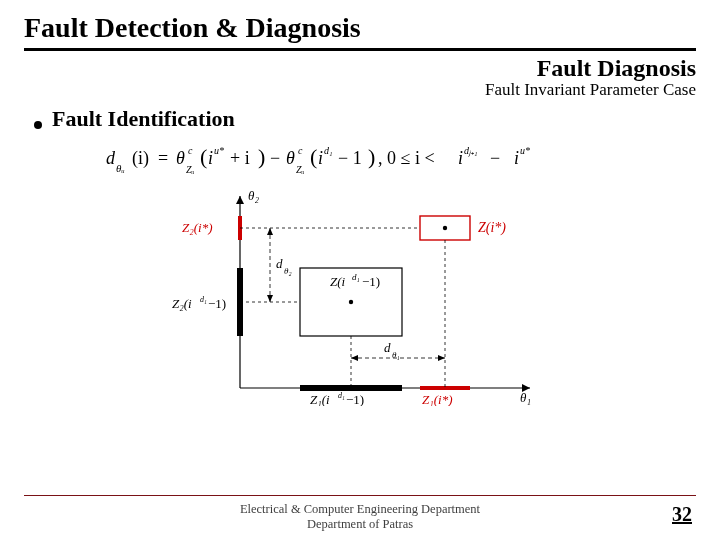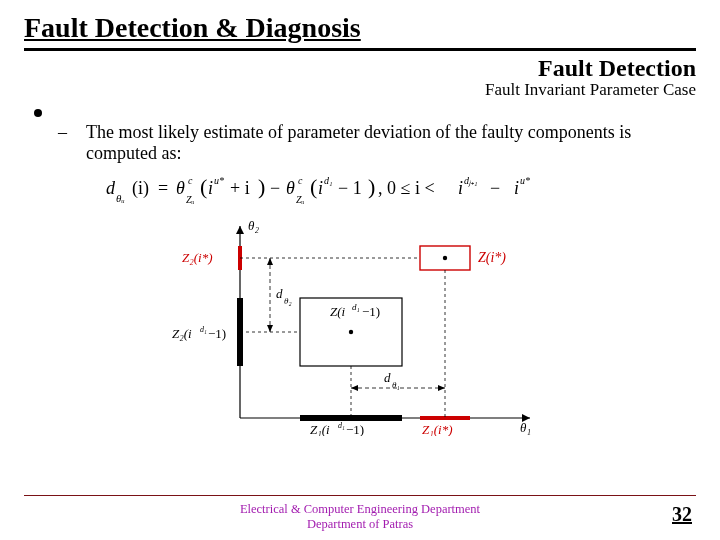--- a/index.html
+++ b/index.html
@@ -15,21 +15,20 @@
     width: 100%;
     height: 100%;
     padding: 12px 24px 0 24px;
     position: relative;
   }
   .title {
     font-size: 28px;
     font-weight: bold;
     color: #000;
     padding-bottom: 4px;
-    text-decoration: underline;
   }
   .title-rule {
     border: none;
     border-top: 3px solid #000;
     margin-bottom: 4px;
   }
   .subtitle-block {
     text-align: right;
     margin-bottom: 2px;
   }
@@ -72,48 +71,46 @@
     position: absolute;
     left: 24px; right: 24px; bottom: 44px;
     border: none;
     border-top: 1.5px solid #7a1216;
   }
   .footer {
     position: absolute;
     left: 0; right: 0; bottom: 8px;
     text-align: center;
     font-size: 12.5px;
-    color: #a21caf;
+    color: #404040;
   }
   .pagenum {
     position: absolute;
     right: 28px; bottom: 14px;
     font-size: 20px;
     font-weight: bold;
     text-decoration: underline;
   }
 </style>
 </head>
 <body>
 
 <div class="slide">
   <div class="title">Fault Detection &amp; Diagnosis</div>
   <hr class="title-rule">
   <div class="subtitle-block">
-    <div class="subtitle">Fault Detection</div>
+    <div class="subtitle">Fault Diagnosis</div>
     <div class="subtitle-caption">Fault Invariant Parameter Case</div>
   </div>
 
   <div class="bullet-l1">
     <span class="bullet-dot"></span>
-  </div>
-
-  <div class="bullet-l2">
-    <span class="dash">–</span><span>The most likely estimate of parameter deviation of the faulty components is computed as:</span>
-  </div>
+    <span class="bullet-l1-text">Fault Identification</span>
+  </div>
+
 
   <div class="formula">
     <svg width="520" height="40" viewBox="0 0 520 40">
       <g font-family="Georgia,serif" font-style="italic" fill="#000">
         <text x="6" y="24" font-size="18">d</text>
         <text x="16" y="32" font-size="11">θᵤ</text>
         <text x="32" y="24" font-size="18" font-style="normal">(i)</text>
         <text x="58" y="24" font-size="18" font-style="normal">=</text>
         <text x="76" y="24" font-size="18">θ</text>
         <text x="88" y="14" font-size="10">c</text>

